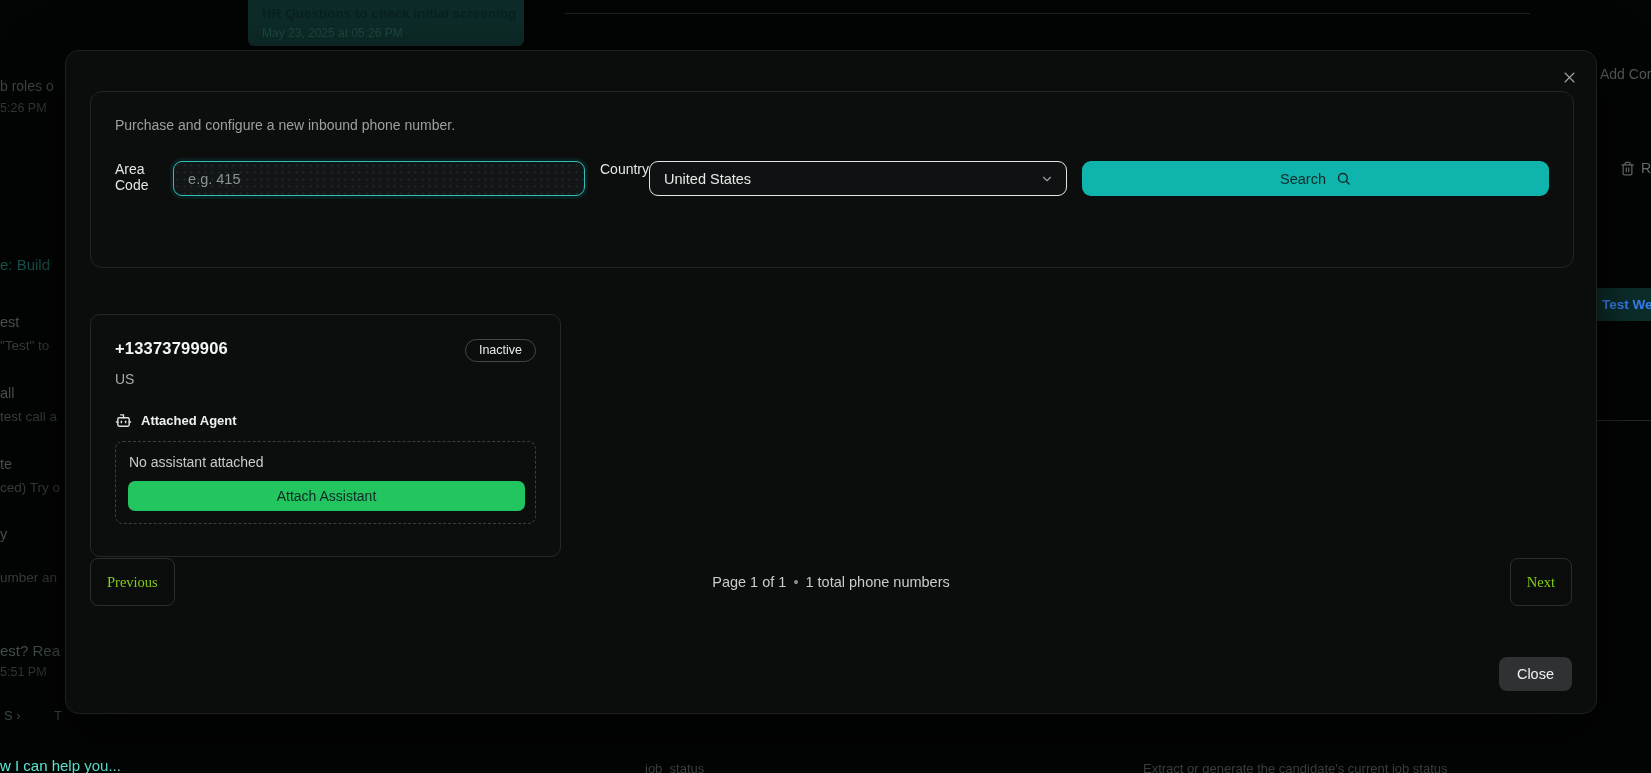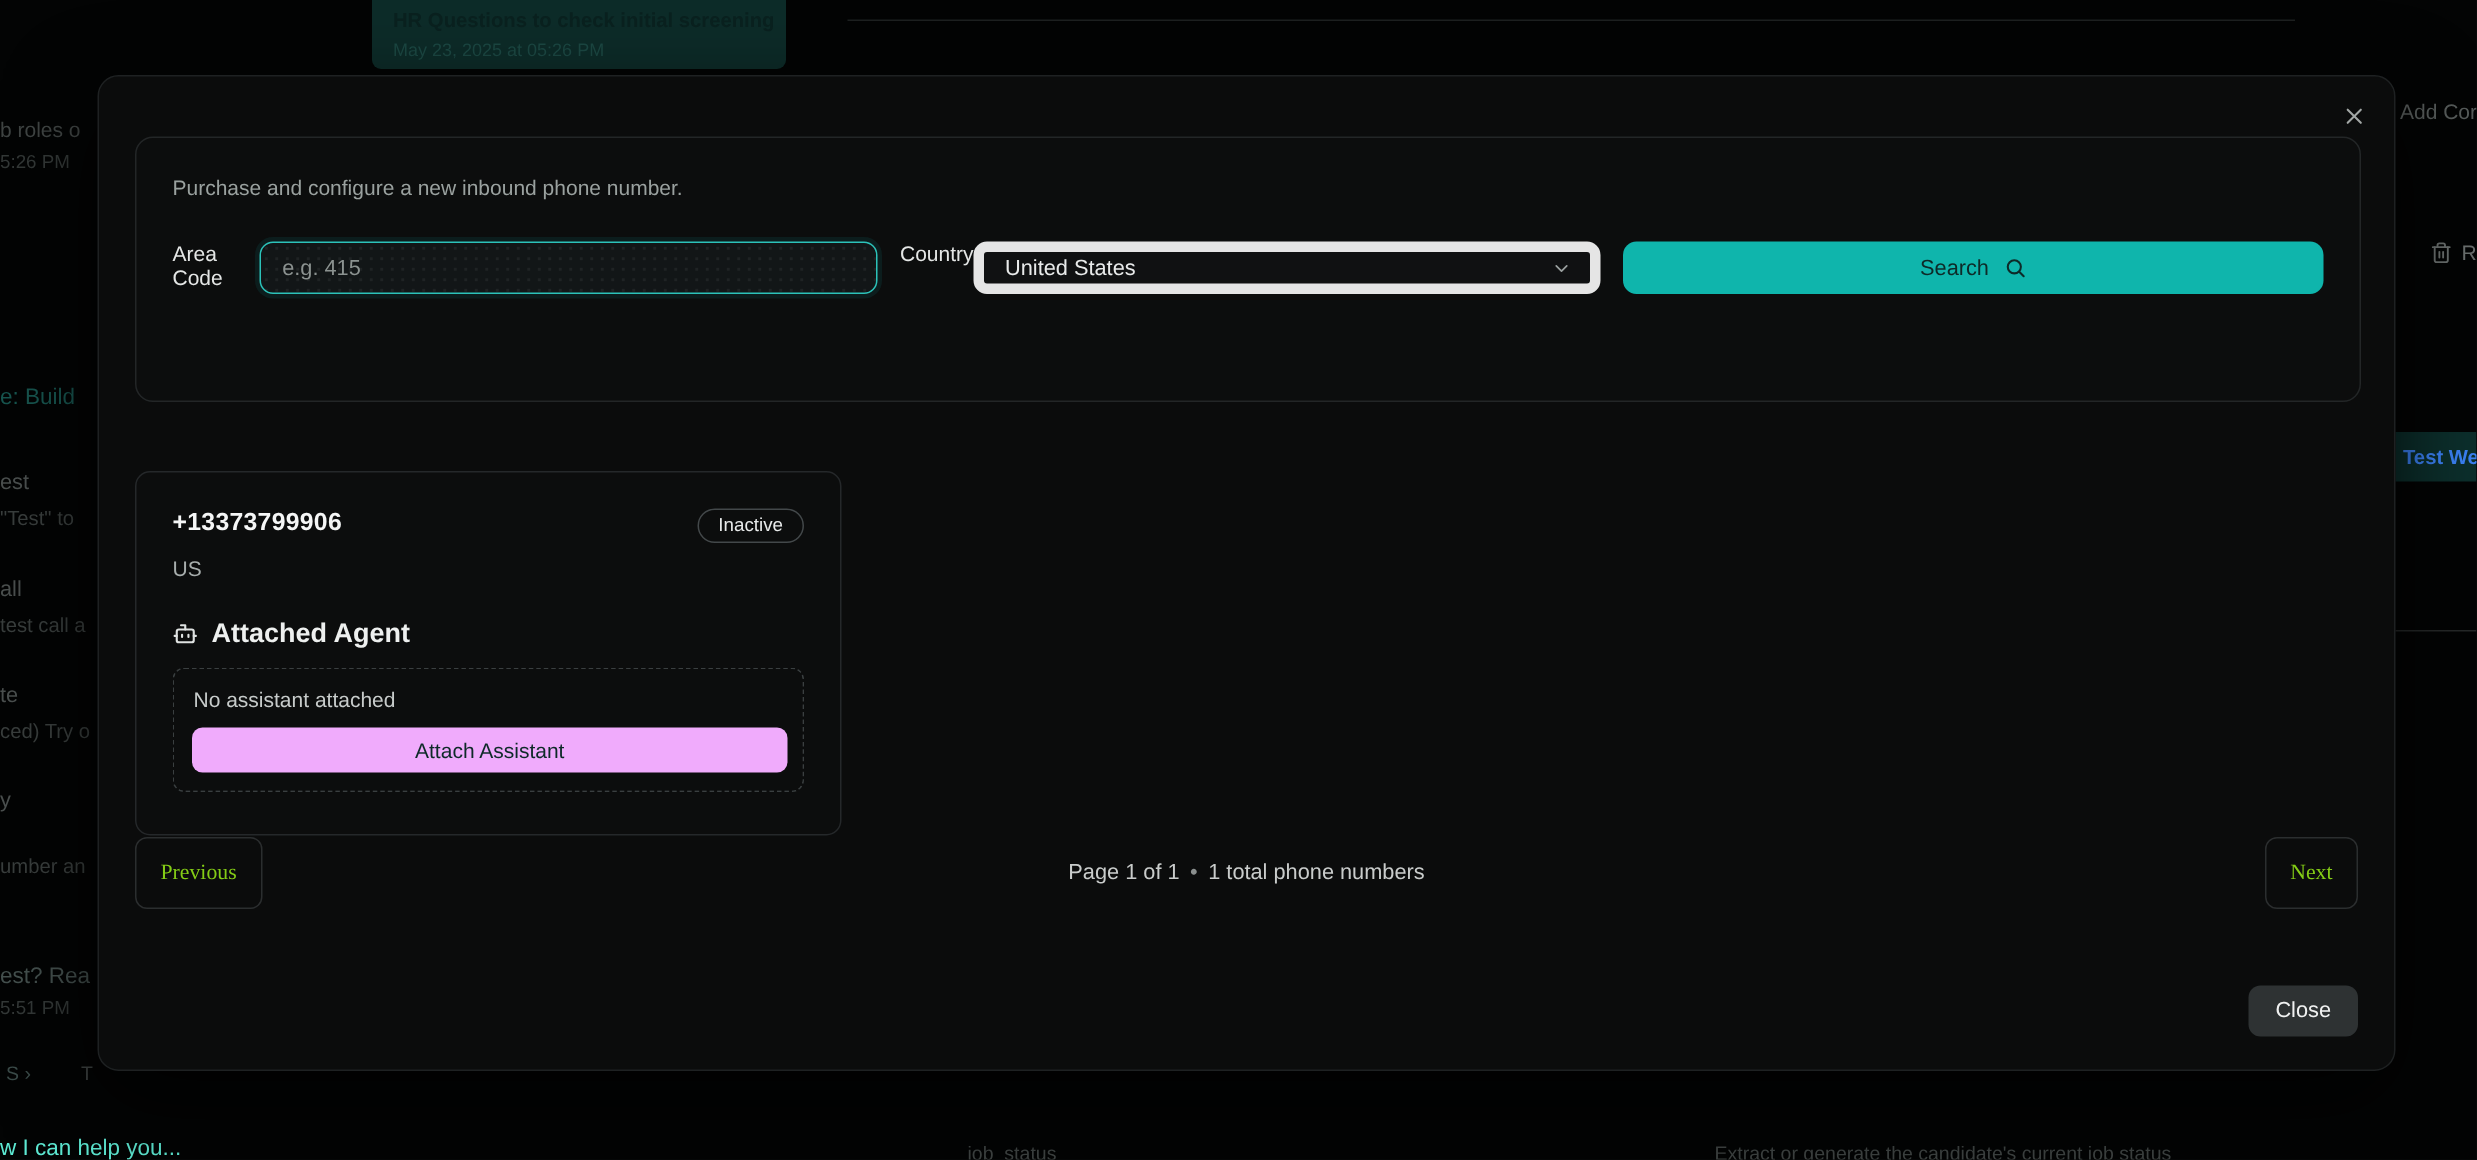--- a/index.html
+++ b/index.html
@@ -62,21 +62,21 @@
     background-image:radial-gradient(rgba(255,255,255,.055) 1px, transparent 1.2px);
     background-size:7px 7px;
     border:1px solid #2cc2b9; border-radius:9px;
     box-shadow:0 0 0 3px rgba(18,181,172,.10);
     color:#e8eaea; font-size:14.5px; padding:12px 14px; outline:none;
     font-family:"Liberation Sans","DejaVu Sans",sans-serif;
   }
   .area-input::placeholder { color:#8b9290; }
   .country-select {
     height:35px; width:100%; background:#101112;
-    border:7px solid #e5e5e5; border-radius:9px;
+    border:1px solid #e5e5e5; border-radius:9px;
     display:flex; align-items:center; justify-content:space-between;
     padding:0 12px 0 14px; cursor:pointer;
   }
   .country-select span { font-size:14.5px; color:#e8eaea; }
   .country-select svg { width:14px; height:14px; stroke:#9aa09f; }
   .search-btn {
     height:35px; width:100%;
     background:#0fb5ac; border:none; border-radius:9px; cursor:pointer;
     display:flex; align-items:center; justify-content:center; gap:10px;
     font-size:14.5px; font-weight:500; color:#0e2a28;
@@ -92,29 +92,29 @@
   }
   .phone-top { display:flex; align-items:flex-start; justify-content:space-between; }
   .phone-number { font-size:16.5px; font-weight:700; color:#f5f6f6; letter-spacing:.2px; }
   .status-badge {
     border:1px solid #43484a; border-radius:999px; padding:4px 13px;
     font-size:12.5px; font-weight:500; color:#e8eaea; line-height:1;
   }
   .phone-country { font-size:14px; color:#a7adac; margin-top:9px; }
   .agent-row { display:flex; align-items:center; gap:9px; margin-top:25px; }
   .agent-row svg { width:17px; height:17px; stroke:#dfe2e1; }
-  .agent-label { font-size:18px; font-weight:600; color:#eef0ef; }
+  .agent-label { font-size:13px; font-weight:600; color:#eef0ef; }
   .assistant-box {
     margin-top:12px; border:1px dashed #3a3f40; border-radius:8px;
     padding:12px 10px 12px 12px;
   }
   .no-assistant { font-size:14px; color:#c7cbca; margin-left:1px; }
   .attach-btn {
     margin-top:11px; width:100%; height:30px;
-    background:#f0abfc; border:none; border-radius:7px; cursor:pointer;
+    background:#22c55e; border:none; border-radius:7px; cursor:pointer;
     font-size:14px; font-weight:500; color:#0e2a28;
     font-family:"Liberation Sans","DejaVu Sans",sans-serif;
   }
 
   
   .pager-row { position:absolute; left:24px; right:24px; top:514px; height:34px; display:flex; align-items:center; }
   .pager-btn {
     height:48px; padding:0 16px; background:transparent;
     border:1px solid #2b2e2f; border-radius:8px; cursor:pointer;
     font-size:14.5px; color:#84cc16;

